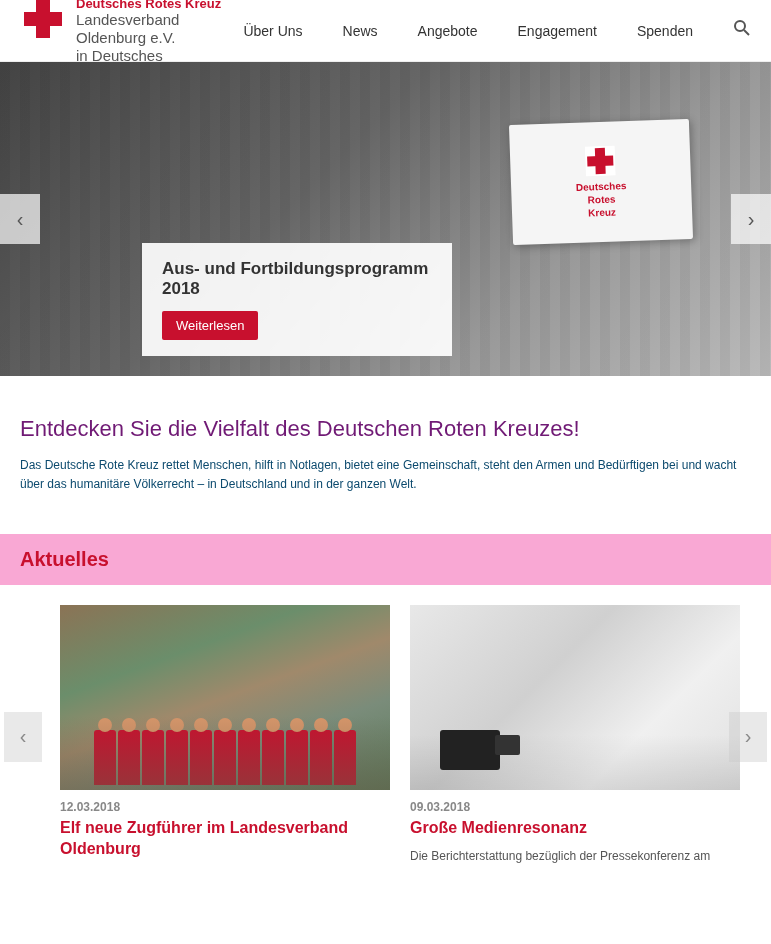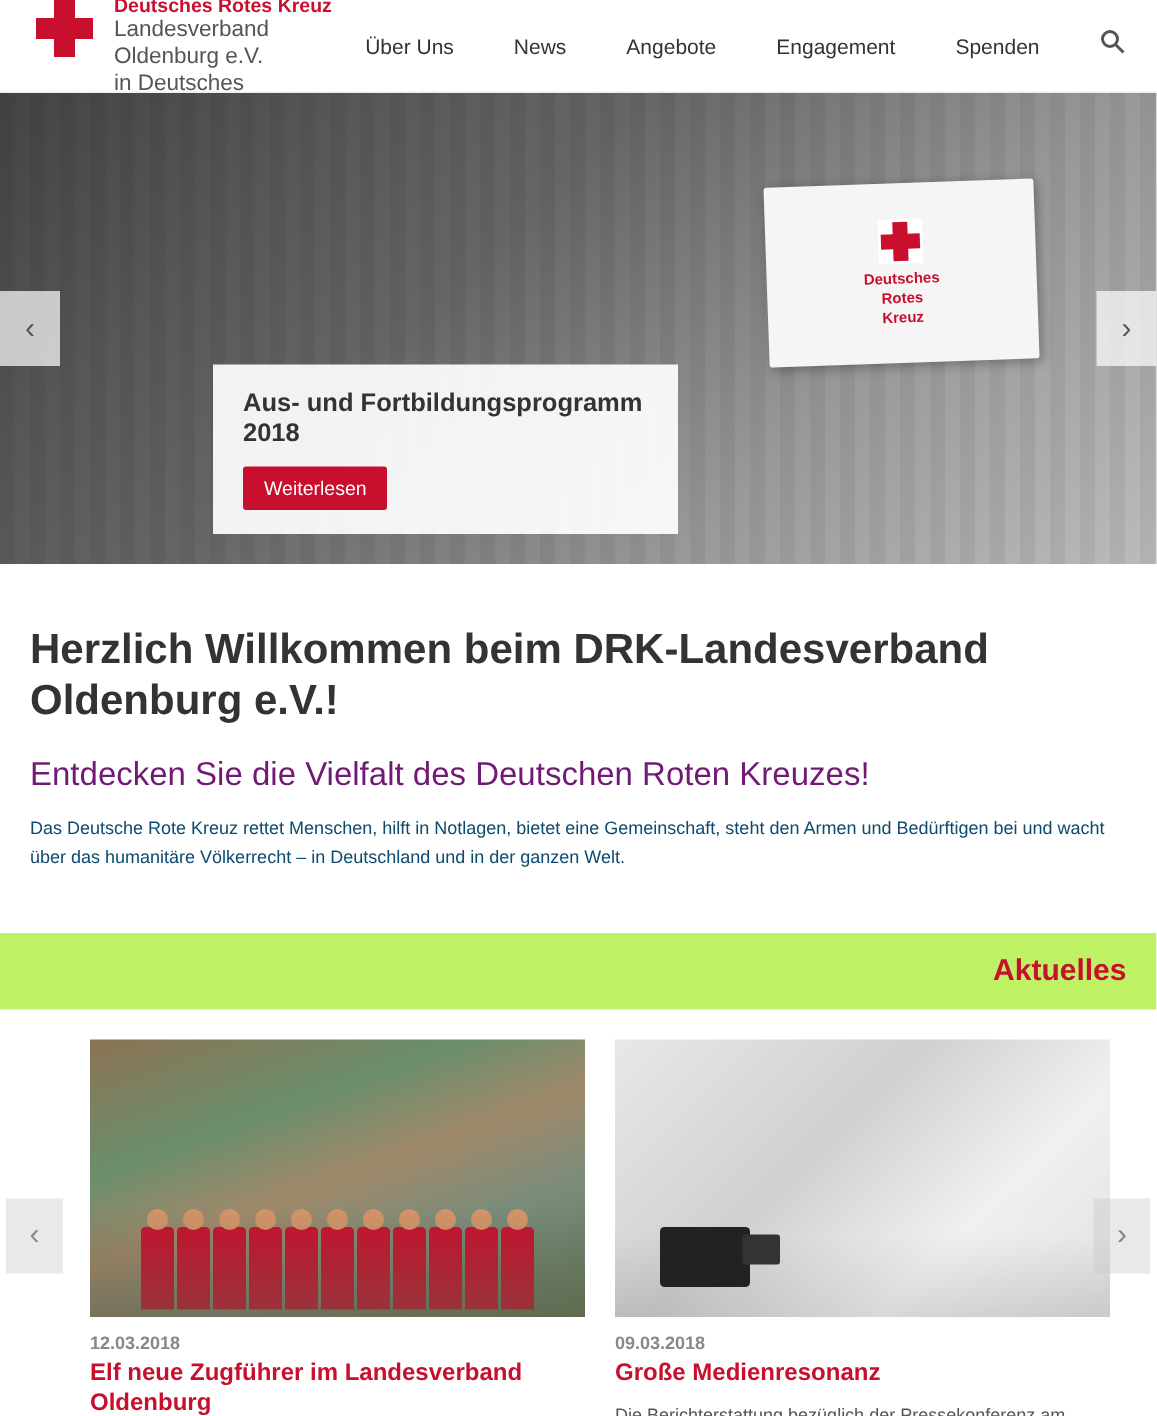--- a/index.html
+++ b/index.html
@@ -174,24 +174,23 @@
       font-size: 12px;
       color: #0c4a6e;
       line-height: 1.6;
     }
 
     
     .aktuelles-section {
       padding: 10px 0 40px;
     }
     .aktuelles-header {
-      background: #bef264;
+      background: #f9a8d4;
       padding: 14px 20px;
       margin-bottom: 0;
-      text-align: right;
     }
     .aktuelles-title {
       font-size: 20px;
       font-weight: bold;
       color: #c8102e;
     }
     .aktuelles-content {
       position: relative;
       padding: 20px 20px 20px 60px;
       display: flex;
@@ -375,21 +374,20 @@
   <button class="hero-arrow hero-arrow-right">
     <span>›</span>
   </button>
   <div class="hero-caption">
     <div class="hero-caption-title">Aus- und Fortbildungsprogramm 2018</div>
     <button class="hero-caption-btn">Weiterlesen</button>
   </div>
 </section>
 
 <section class="welcome-section">
-  <h1 class="welcome-title">Herzlich Willkommen beim DRK-Landesverband Oldenburg e.V.!</h1>
   <h2 class="welcome-subtitle">Entdecken Sie die Vielfalt des Deutschen Roten Kreuzes!</h2>
   <p class="welcome-text">Das Deutsche Rote Kreuz rettet Menschen, hilft in Notlagen, bietet eine Gemeinschaft, steht den Armen und Bedürftigen bei und wacht über das humanitäre Völkerrecht – in Deutschland und in der ganzen Welt.</p>
 </section>
 
 <section class="aktuelles-section">
   <div class="aktuelles-header">
     <span class="aktuelles-title">Aktuelles</span>
   </div>
   <div class="aktuelles-content">
     <button class="aktuelles-arrow aktuelles-arrow-left">

